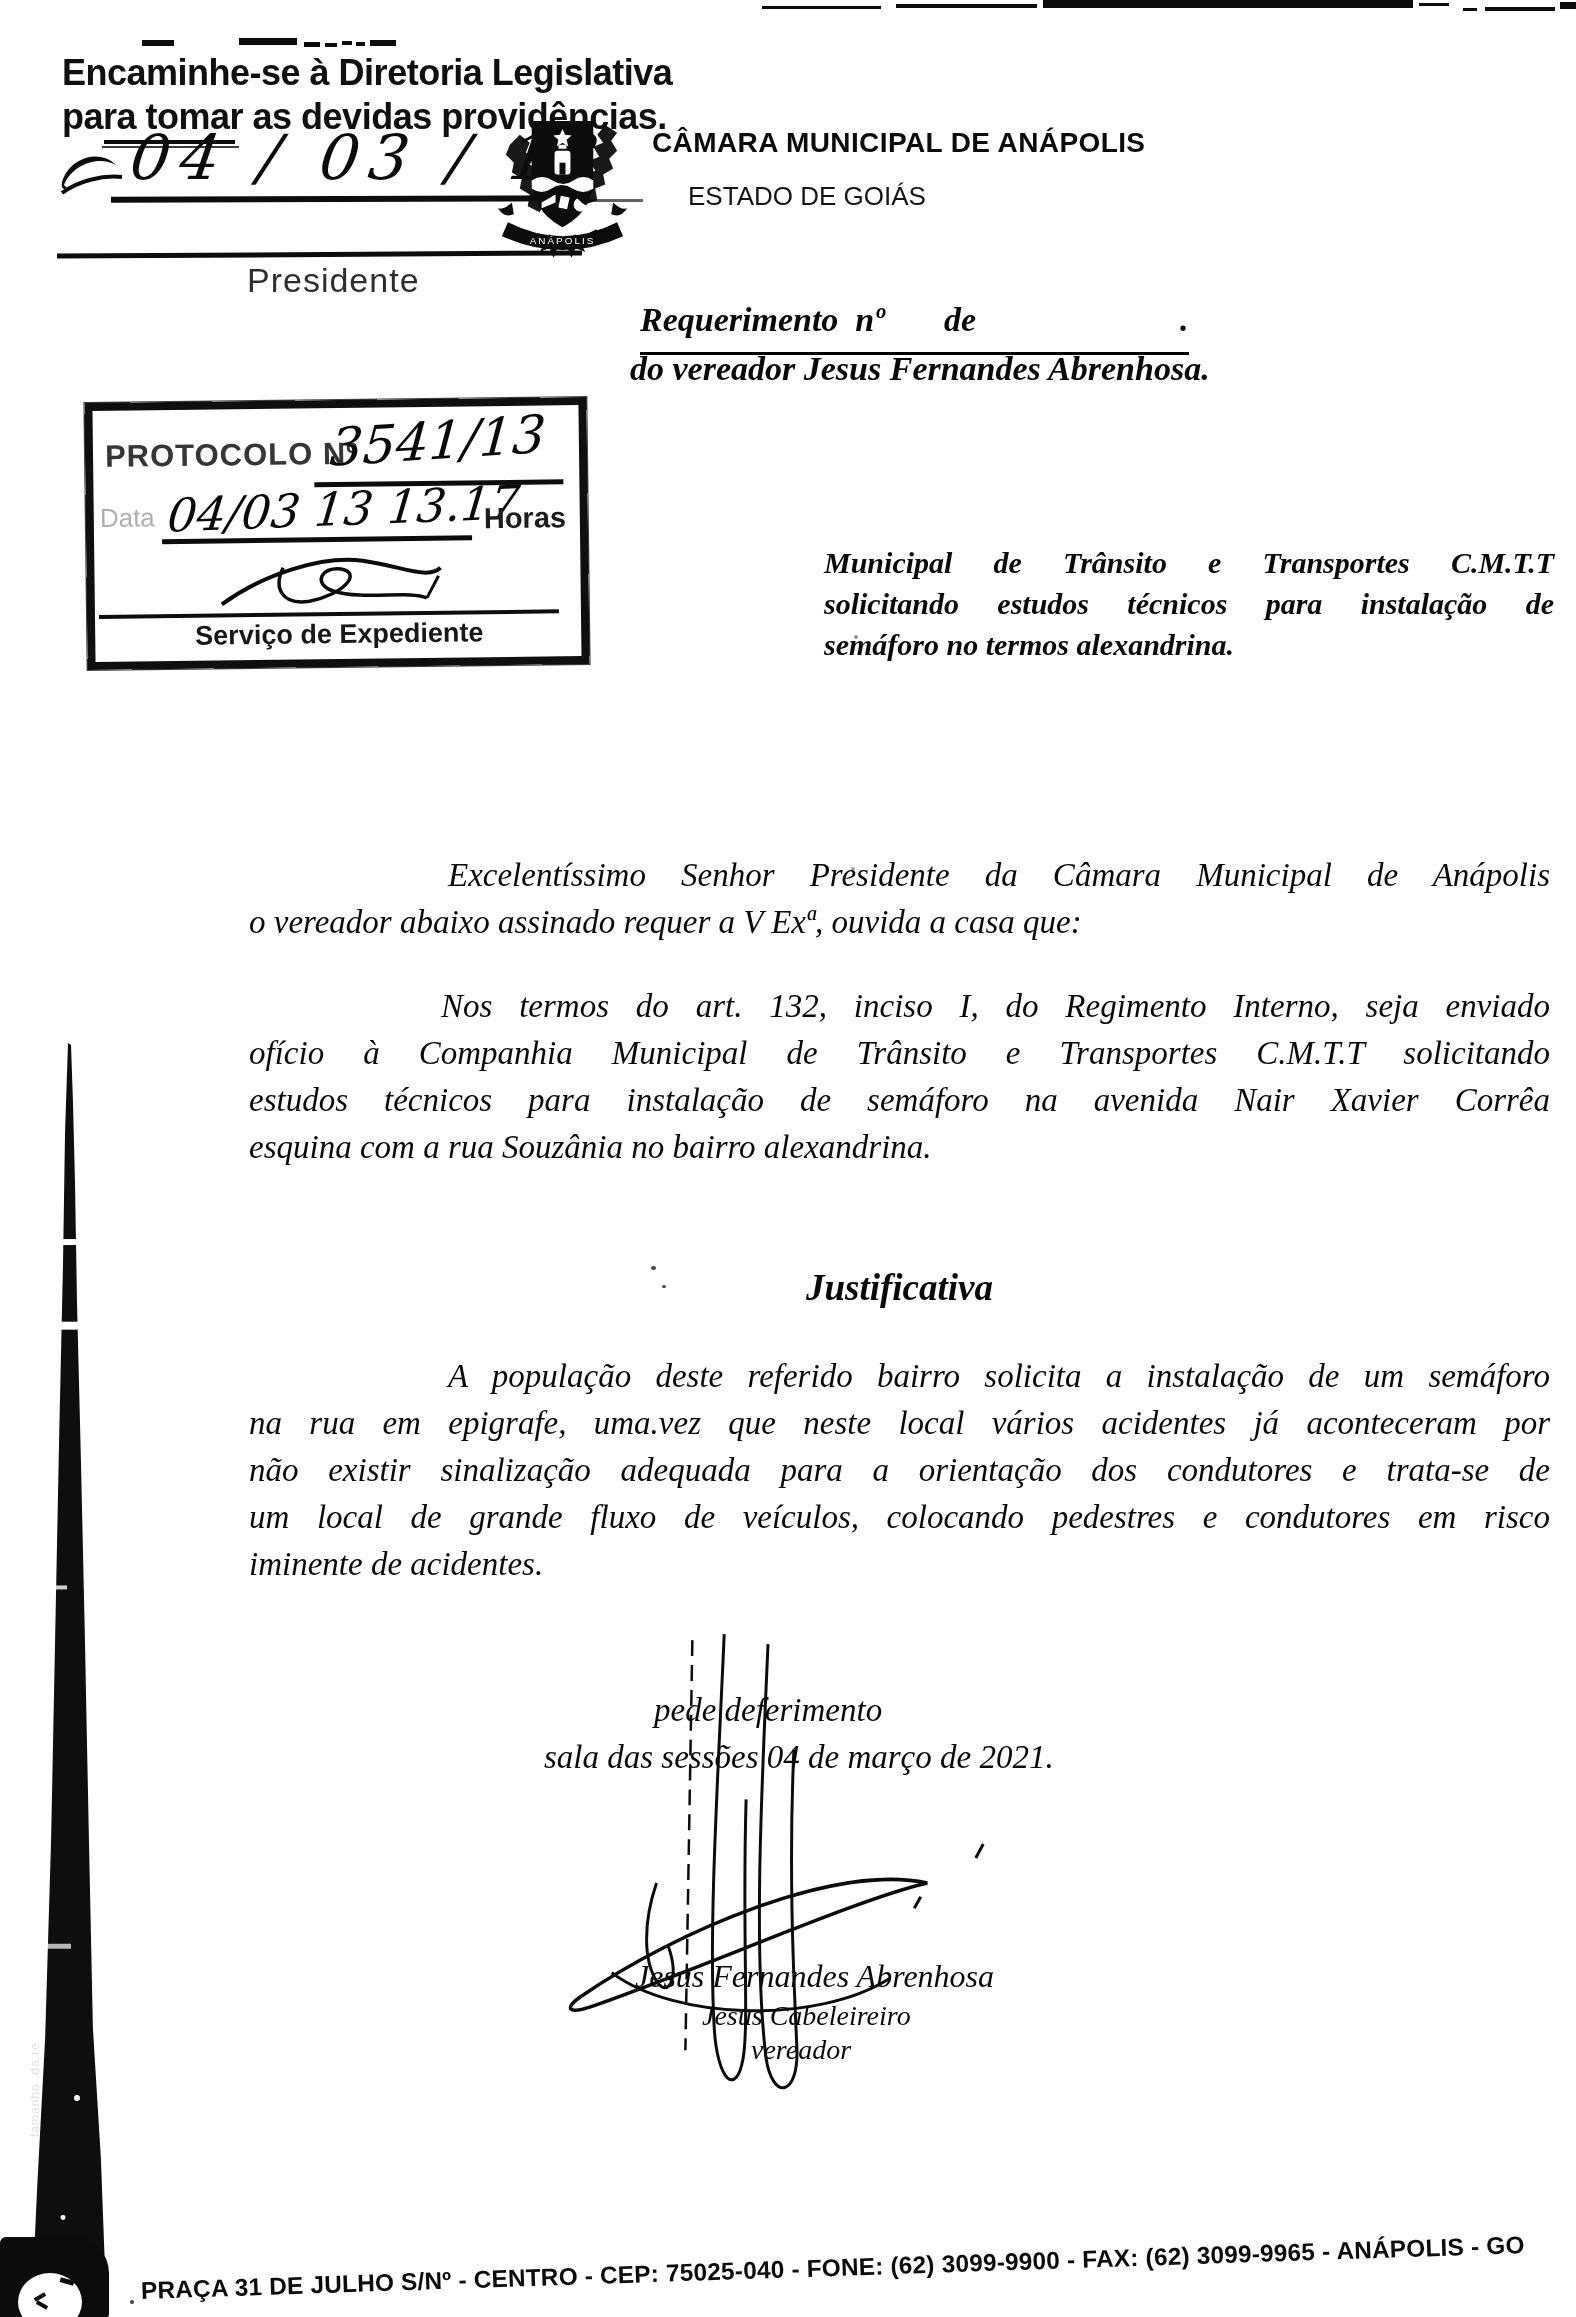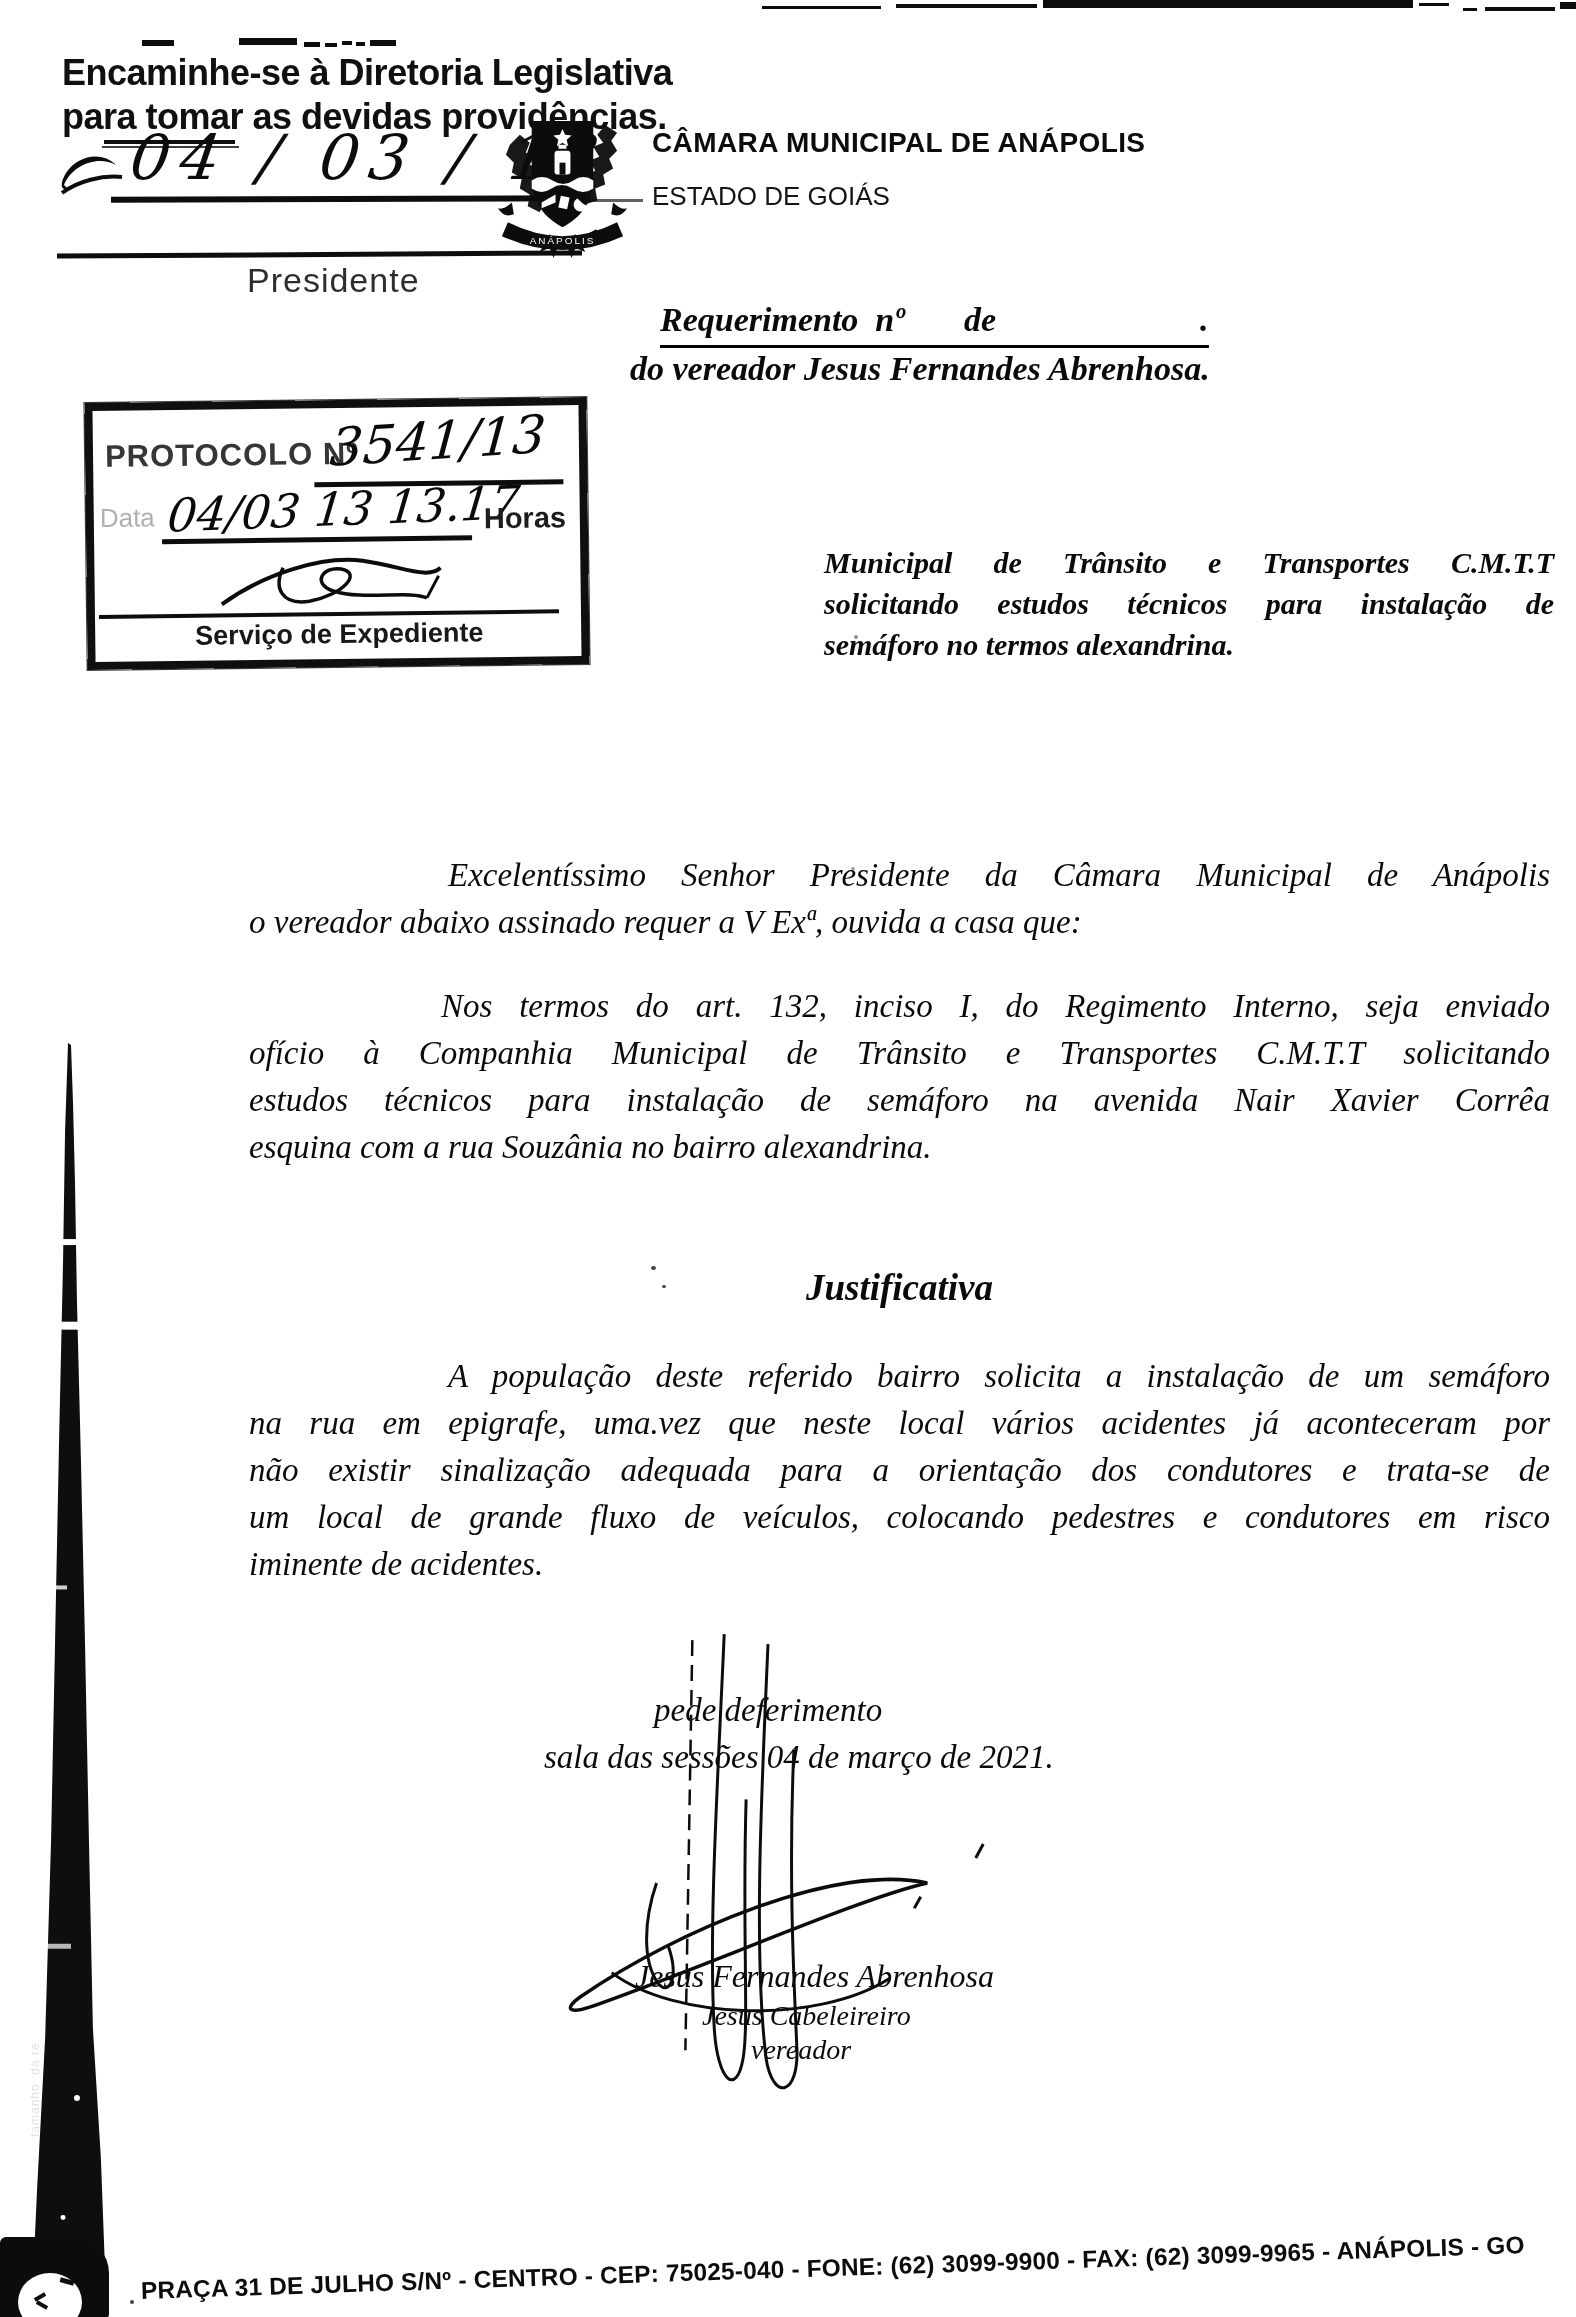--- a/index.html
+++ b/index.html
@@ -84,23 +84,23 @@
 
     <path d="M52,96 l14,-8 0,8 -14,6 Z" fill="#fff"></path>
     <rect x="70" y="90" width="9" height="12" fill="#fff" transform="rotate(12 74 96)"></rect>
     <path d="M88,92 a7,7 0 1 0 10,8 l-5,-3 Z" fill="#fff"></path>
 
     <path d="M18,116 q55,28 110,0 l6,14 q-61,28 -122,0 Z" fill="#0c0c0c"></path>
     <text x="73" y="138" text-anchor="middle" font-size="10" letter-spacing="2" fill="#fff" font-family="Liberation Sans, sans-serif">ANÁPOLIS</text>
   </svg>
 
   <div class="abs sans bold" style="left:652px;top:127px;font-size:28px;letter-spacing:0.4px;color:#0c0c0c;">CÂMARA MUNICIPAL DE ANÁPOLIS</div>
-  <div class="abs sans" style="left:652px;top:181px;font-size:26px;color:#151515;">ESTADO DE GOIÁS</div>
-
-  <div class="abs serifit bold" style="left:660px;top:301px;font-size:34px;white-space:pre;border-bottom:3px solid #000;padding-bottom:6px;">Requerimento  nº       de                        .</div>
+  <div class="abs sans" style="left:688px;top:181px;font-size:26px;color:#151515;">ESTADO DE GOIÁS</div>
+
+  <div class="abs serifit bold" style="left:640px;top:301px;font-size:34px;white-space:pre;border-bottom:3px solid #000;padding-bottom:13px;">Requerimento  nº       de                        .</div>
   <div class="abs serifit bold" style="left:630px;top:350px;font-size:34px;">do vereador Jesus Fernandes Abrenhosa.</div>
 
   <div class="abs" style="left:86px;top:400px;width:486px;height:251px;border:8px solid #0f0f0f;transform:rotate(-0.7deg);box-shadow:0 0 0 1px #444;">
     <div class="abs sans bold" style="left:12px;top:28px;font-size:31px;letter-spacing:1px;color:#363636;">PROTOCOLO Nº</div>
     <div class="abs" style="left:237px;top:4px;font-size:52px;transform:rotate(-3deg);">
       <span class="hand">3541/13</span>
     </div>
     <div class="abs edge" style="left:221px;top:74px;width:249px;height:5px;"></div>
     <div class="abs sans" style="left:6px;top:92px;font-size:26px;color:#b0b0b0;">Data</div>
     <div class="abs" style="left:74px;top:74px;font-size:46px;transform:rotate(-1.5deg);">

